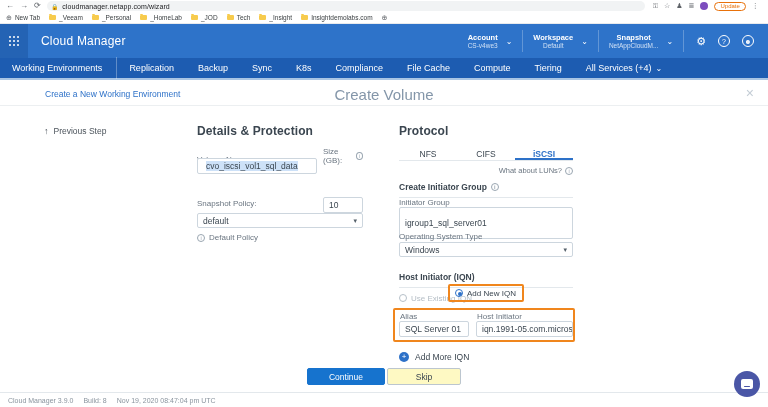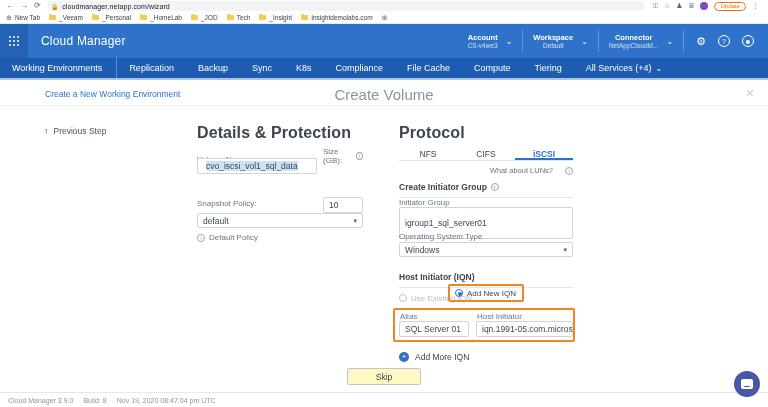--- a/index.html
+++ b/index.html
@@ -52,39 +52,39 @@
   .subheader { position:absolute; left:0; top:82px; width:768px; height:24px; background:#fff; border-bottom:1px solid #eceff1; }
   .breadcrumb { position:absolute; left:45px; top:7px; color:#2d71c8; font-size:8.5px; }
   .page-title { position:absolute; left:0; top:4px; width:768px; text-align:center; color:#8496a9; font-size:15px; font-weight:400; }
   .close-x { position:absolute; right:14px; top:3px; color:#c3ccd5; font-size:14px; }
 
   
   .content { position:absolute; left:0; top:106px; width:768px; height:286px; background:#fff; }
   .prev-step { position:absolute; left:44px; top:20px; font-size:8.5px; color:#4b535b; }
   .prev-arrow { margin-right:5px; font-size:9px; color:#4b535b; }
 
-  .sec-heading { font-size:16px; color:#3b4650; font-weight:600; letter-spacing:.1px; }
+  .sec-heading { font-size:12px; color:#3b4650; font-weight:600; letter-spacing:.1px; }
   .fld-label { font-size:8px; color:#6a7580; }
   .inp { border:1px solid #cdd6de; border-radius:2px; background:#fff; font-size:8.5px; color:#3b4650; display:flex; align-items:center; padding:0 5px; white-space:nowrap; overflow:hidden; }
   .sel { justify-content:space-between; }
   .caret { color:#55606a; font-size:7px; }
   .hl { background:#cde1f8; }
   .info-i { display:inline-flex; width:8px; height:8px; border:1px solid #9aa6b1; border-radius:50%; color:#9aa6b1; font-size:5.5px; align-items:center; justify-content:center; font-style:normal; }
 
   
   .col-mid { position:absolute; left:197px; top:18px; width:166px; }
   .vol-row { position:absolute; top:24px; left:0; width:166px; }
   .size-info { position:absolute; right:0; top:-1px; }
 
   
   .col-right { position:absolute; left:399px; top:18px; width:174px; }
   .tabs { position:absolute; top:22px; left:0; width:174px; height:15px; border-bottom:1px solid #e3e8ec; display:flex; }
   .tab { flex:1; text-align:center; font-size:8.5px; color:#3b4650; padding-top:3px; }
   .tab.active { color:#2d71c8; border-bottom:2px solid #2d71c8; font-weight:600; }
-  .luns { position:absolute; top:42px; right:0; font-size:7.5px; color:#6a7580; display:flex; gap:12px; align-items:center; }
+  .luns { position:absolute; top:42px; right:0; font-size:7.5px; color:#6a7580; display:flex; gap:3px; align-items:center; }
   .cig { position:absolute; top:58px; left:0; width:174px; border-bottom:1px solid #e3e8ec; padding-bottom:5px; font-size:8.5px; font-weight:600; color:#3b4650; display:flex; gap:4px; align-items:center; }
   .ig-label { position:absolute; top:74px; }
   .ig-input { position:absolute; top:83px; width:174px; height:32px; }
   .os-label { position:absolute; top:108px; }
   .os-select { position:absolute; top:118px; width:174px; height:15px; }
   .hiq { position:absolute; top:148px; left:0; width:174px; border-bottom:1px solid #e3e8ec; padding-bottom:5px; font-size:8.5px; font-weight:600; color:#3b4650; }
   .radio-row { position:absolute; top:164px; left:0; width:174px; height:14px; }
   .radio { display:inline-flex; align-items:center; gap:4px; }
   .rdot { width:8px; height:8px; border-radius:50%; border:1px solid #b6c0c9; background:#fff; position:relative; }
   .rdot.sel-on { border-color:#2d71c8; }
@@ -203,21 +203,21 @@
       </div>
       <div class="hdr-menu">
         <div class="hdr-menu-txt">
           <span class="hdr-menu-label">Workspace</span>
           <span class="hdr-menu-value">Default</span>
         </div>
         <span class="hdr-chev">⌄</span>
       </div>
       <div class="hdr-menu">
         <div class="hdr-menu-txt">
-          <span class="hdr-menu-label">Connector</span>
+          <span class="hdr-menu-label">Snapshot</span>
           <span class="hdr-menu-value">NetAppCloudM...</span>
         </div>
         <span class="hdr-chev">⌄</span>
       </div>
       <div class="hdr-icons">
         <span class="gear">⚙</span>
         <span class="ring-icon">?</span>
         <span class="ring-icon">☻</span>
       </div>
     </div>
@@ -338,20 +338,21 @@
       </div>
 
       <div class="add-more">
         <span class="plus-circle">+</span>
         <span class="add-more-lbl">Add More IQN</span>
       </div>
     </div>
   </div>
 
   <div class="btn-row">
+    <div class="btn btn-primary">Continue</div>
     <div class="btn btn-secondary">Skip</div>
   </div>
 
   <div class="footer">
     <span>Cloud Manager 3.9.0</span>
     <span>Build: 8</span>
     <span>Nov 19, 2020 08:47:04 pm UTC</span>
   </div>
 
   <div class="chat">

